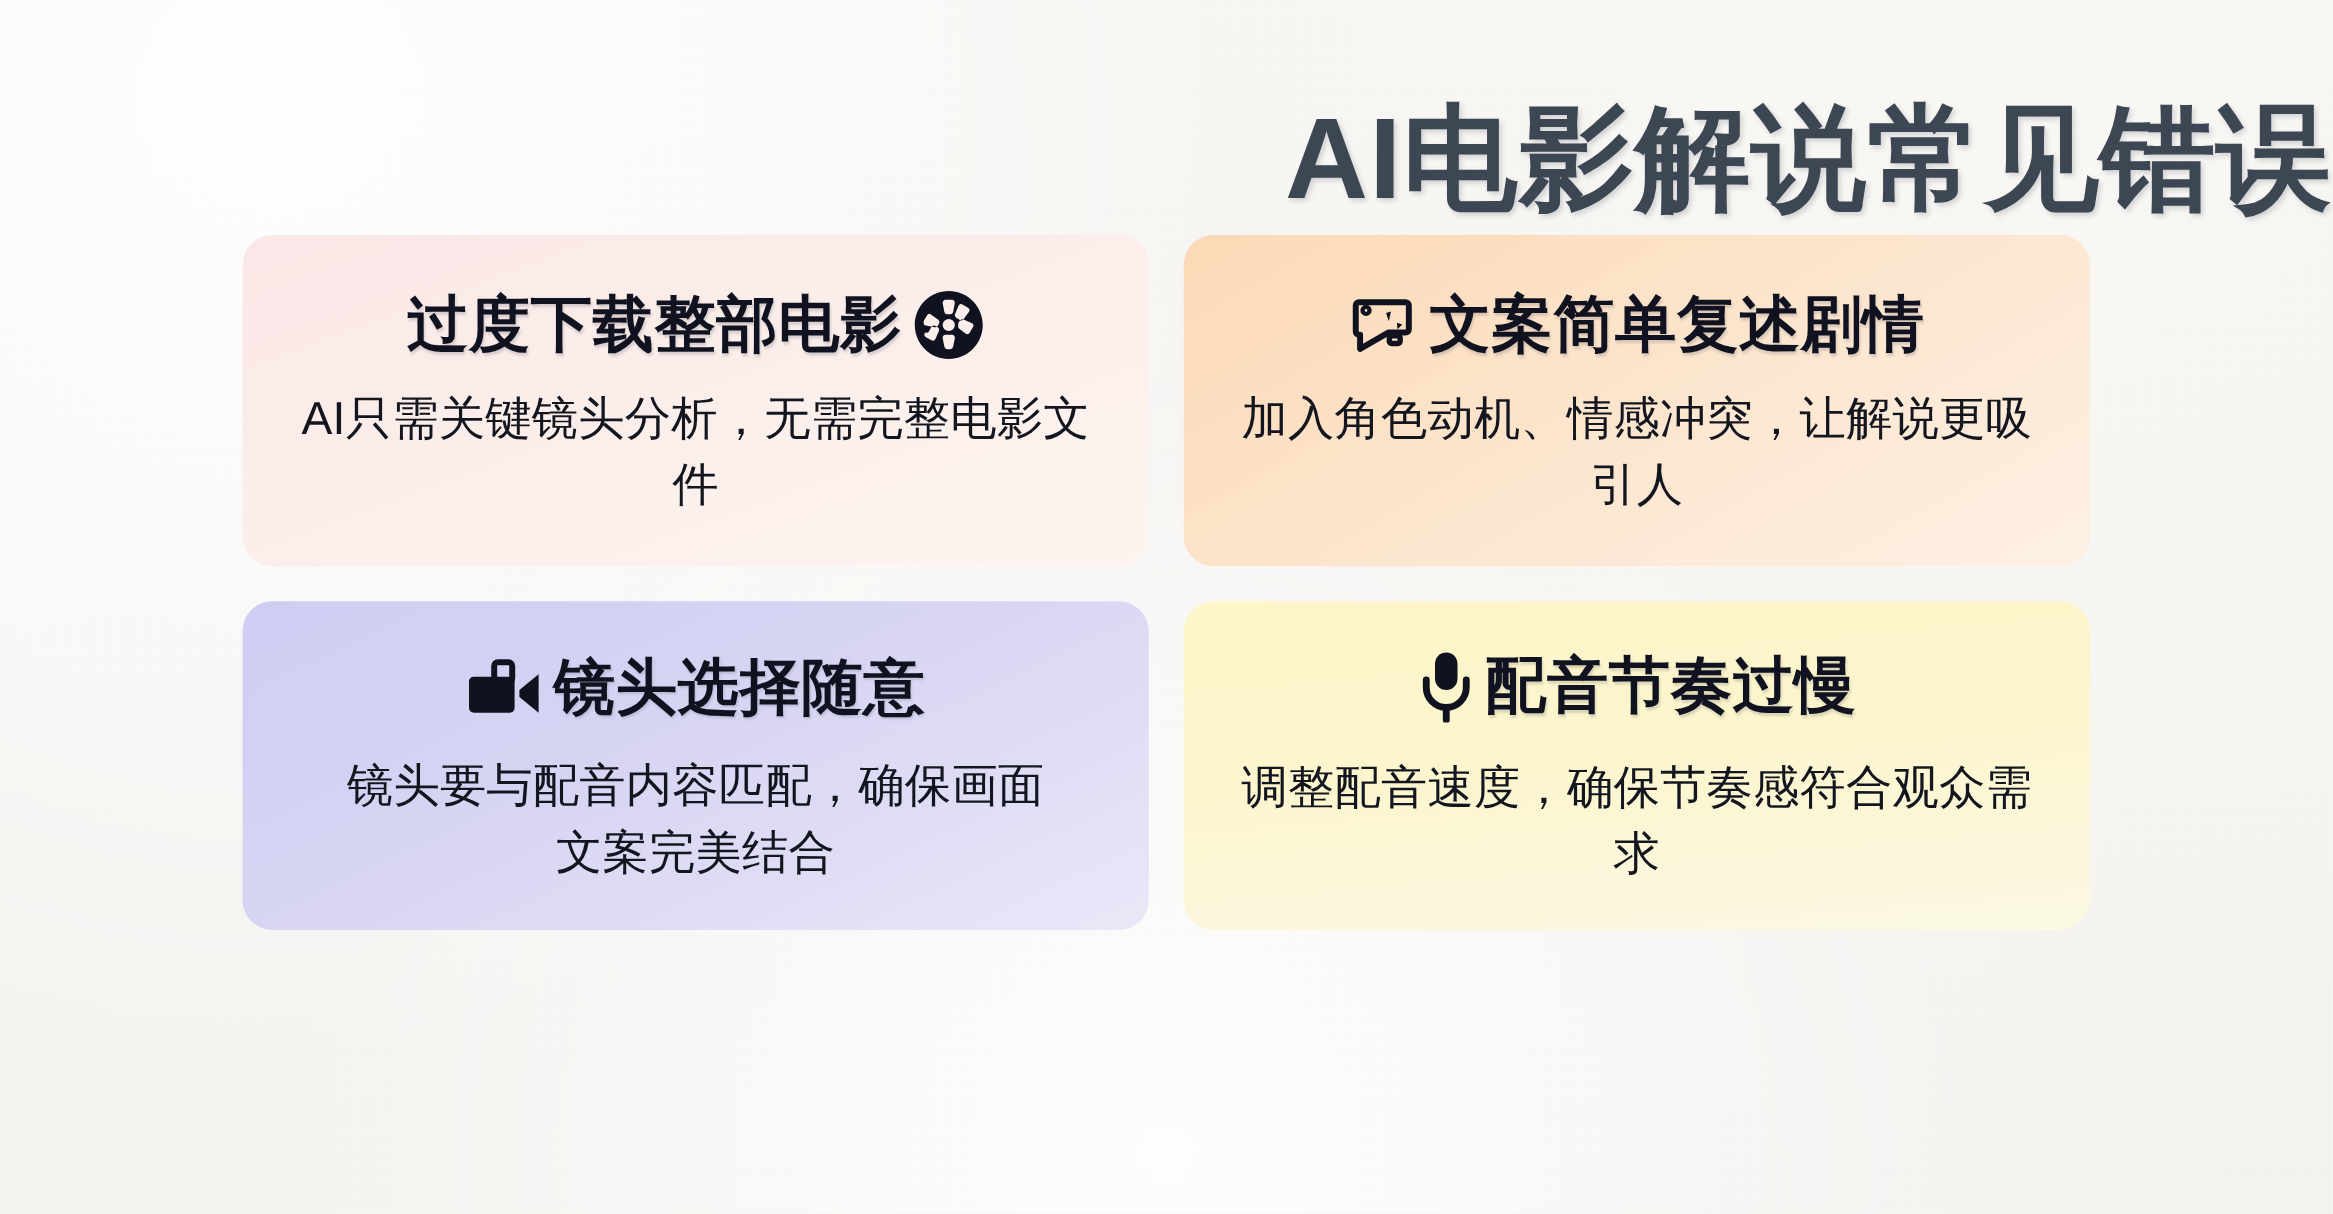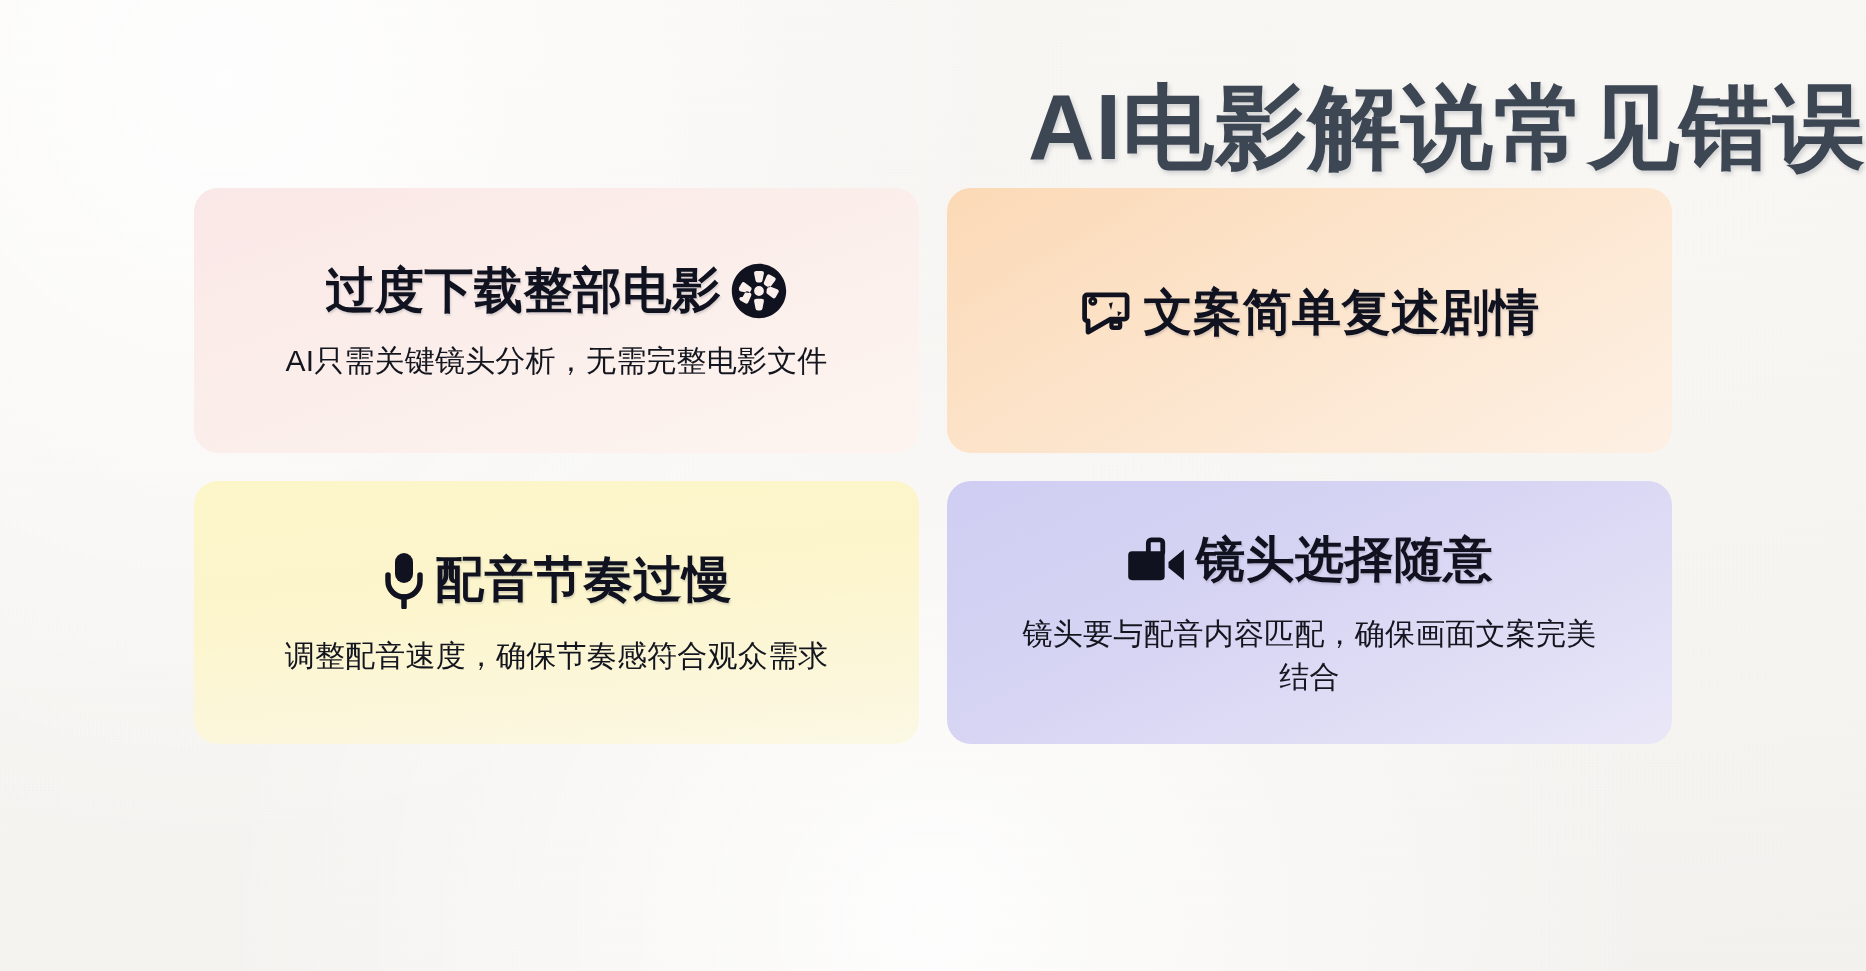--- a/index.html
+++ b/index.html
@@ -92,21 +92,21 @@
 
   .card-title {
     font-size: 49px;
     font-weight: 900;
     color: #10131f;
     letter-spacing: 0.5px;
     white-space: nowrap;
     text-shadow: 1px 2px 2px rgba(90,90,110,0.22);
   }
   .card-desc {
-    font-size: 30px;
+    font-size: 37px;
     font-weight: 500;
     color: #14161f;
     text-align: center;
     line-height: 1.42;
     max-width: 640px;
     letter-spacing: 0.2px;
   }
   .card-icon {
     flex: 0 0 auto;
     display: inline-flex;
@@ -157,44 +157,45 @@
           <svg width="56" height="52" viewBox="0 0 64 60" aria-hidden="true">
             <path fill="none" stroke="currentColor" stroke-width="5.5" stroke-linejoin="round" stroke-linecap="round" d="M9 9 h42 a3 3 0 0 1 3 3 v22 a3 3 0 0 1 -3 3 h-16 L9 52 v-13 h-1 a3 3 0 0 1 -3 -3 v-24 a3 3 0 0 1 3 -3 z"></path>
             <circle cx="14.5" cy="16.5" r="3.2" fill="none" stroke="currentColor" stroke-width="4"></circle>
             <path fill="currentColor" d="M33 19 l4.5 -1.5 -2 9 z"></path>
             <path fill="currentColor" d="M43 28 l5 1.5 -4.5 4.5 z"></path>
             <rect x="36" y="40" width="10" height="7" rx="2" fill="none" stroke="currentColor" stroke-width="5"></rect>
           </svg>
         </span>
         <span class="card-title">文案简单复述剧情</span>
       </div>
+      <div class="card-desc">加入角色动机、情感冲突，让解说更吸引人</div>
+    </div>
+
+    <div class="card c-violet">
+      <div class="card-head icon-left">
+        <span class="card-icon">
+          <svg width="62" height="48" viewBox="0 0 64 50" aria-hidden="true">
+            <rect x="2" y="16" width="38" height="30" rx="4" fill="currentColor"></rect>
+            <rect x="23" y="4" width="15" height="16" rx="3" fill="none" stroke="currentColor" stroke-width="5"></rect>
+            <path d="M44 27 L60 14 v32 L44 33 z" fill="currentColor"></path>
+          </svg>
+        </span>
+        <span class="card-title">镜头选择随意</span>
+      </div>
+      <div class="card-desc">镜头要与配音内容匹配，确保画面文案完美结合</div>
     </div>
 
     <div class="card c-lemon">
       <div class="card-head icon-left">
         <span class="card-icon">
           <svg width="46" height="58" viewBox="0 0 44 58" aria-hidden="true">
             <rect x="13" y="2" width="18" height="30" rx="9" fill="currentColor"></rect>
             <path d="M6 24 v6 a16 16 0 0 0 32 0 v-6" fill="none" stroke="currentColor" stroke-width="5.5" stroke-linecap="round"></path>
             <line x1="22" y1="46" x2="22" y2="56" stroke="currentColor" stroke-width="5.5" stroke-linecap="round"></line>
           </svg>
         </span>
         <span class="card-title">配音节奏过慢</span>
       </div>
       <div class="card-desc">调整配音速度，确保节奏感符合观众需求</div>
     </div>
 
-    <div class="card c-violet">
-      <div class="card-head icon-left">
-        <span class="card-icon">
-          <svg width="62" height="48" viewBox="0 0 64 50" aria-hidden="true">
-            <rect x="2" y="16" width="38" height="30" rx="4" fill="currentColor"></rect>
-            <rect x="23" y="4" width="15" height="16" rx="3" fill="none" stroke="currentColor" stroke-width="5"></rect>
-            <path d="M44 27 L60 14 v32 L44 33 z" fill="currentColor"></path>
-          </svg>
-        </span>
-        <span class="card-title">镜头选择随意</span>
-      </div>
-      <div class="card-desc">镜头要与配音内容匹配，确保画面文案完美结合</div>
-    </div>
-
   </div>
 </div>
 
 </body></html>

